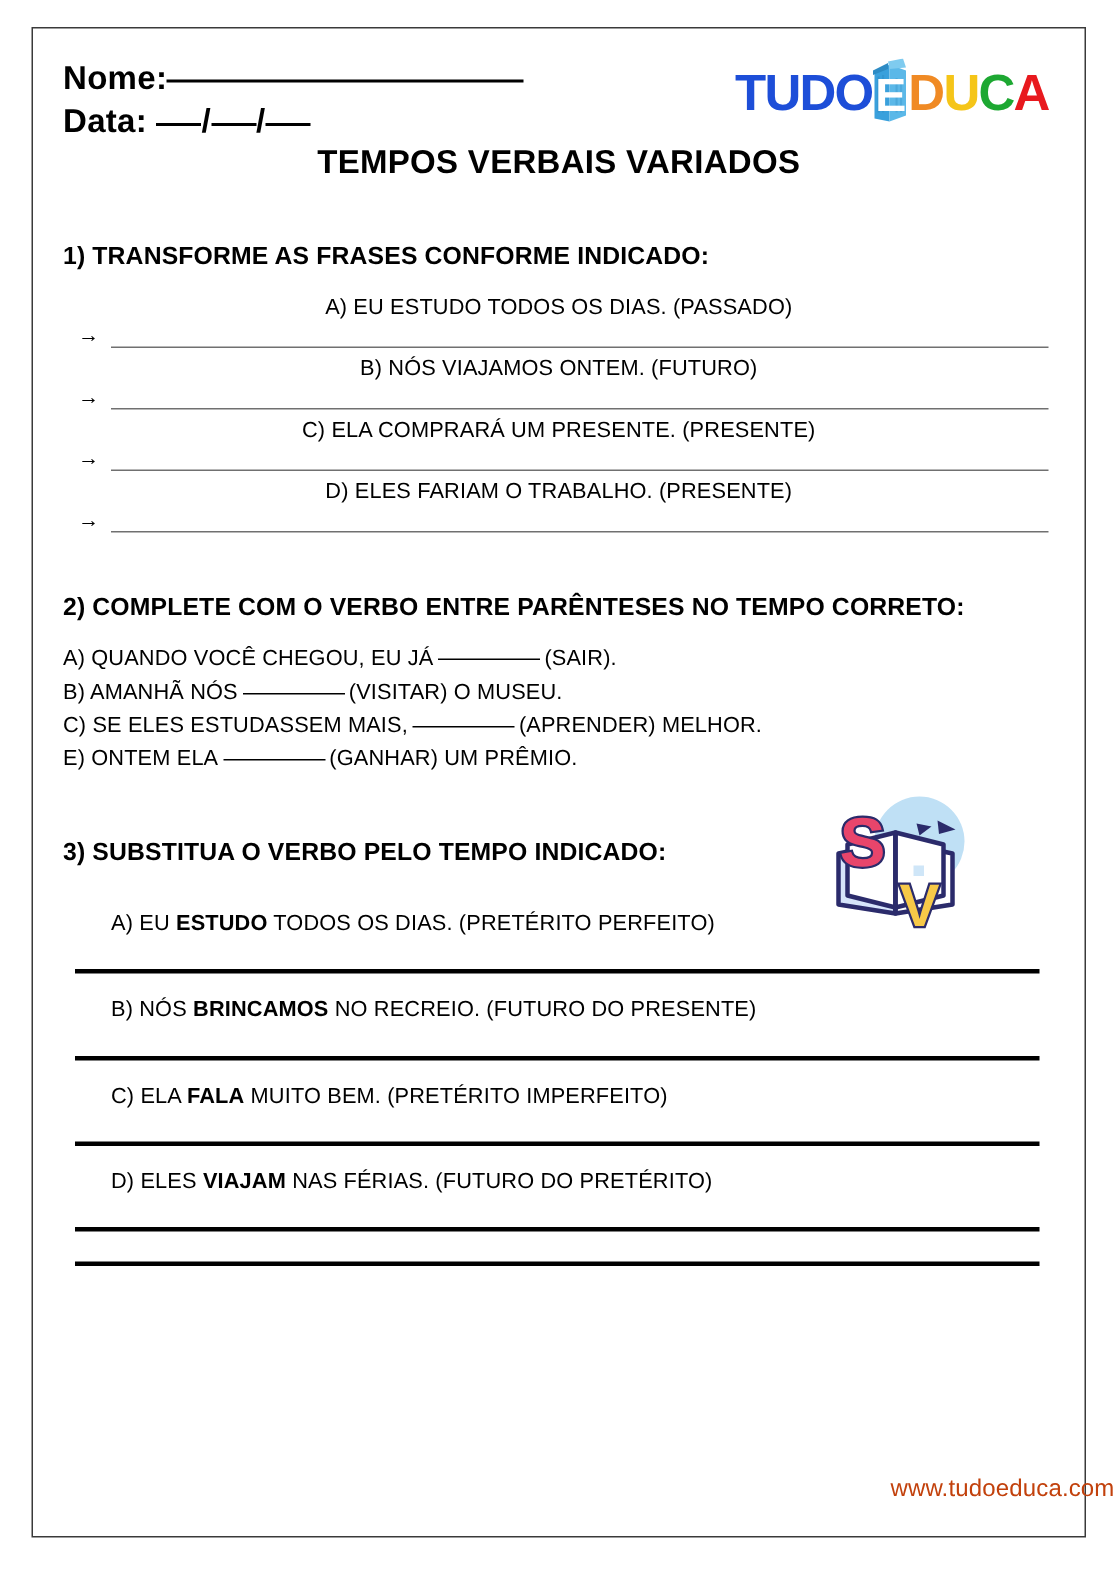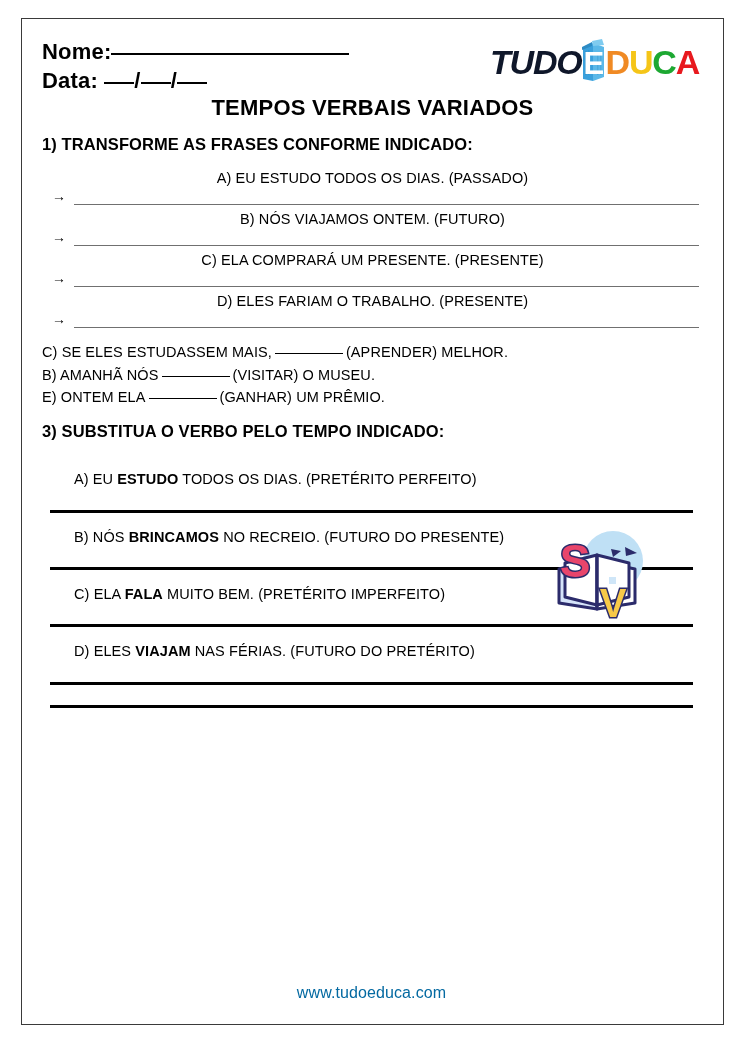--- a/index.html
+++ b/index.html
@@ -80,21 +80,21 @@
   }
   .logo-word {
     font-size: 34px;
     font-weight: bold;
     letter-spacing: -1.2px;
     line-height: 1;
     display: flex;
     align-items: center;
   }
   .logo-word span { display: inline-block; }
-  .lg-tudo  { color: #0f172a; font-style: italic; }
+  .lg-tudo  { color: #1d4ed8; }
   .lg-d     { color: #F08A24; }
   .lg-u     { color: #F5C518; }
   .lg-c     { color: #1DA832; }
   .lg-a     { color: #E8191E; }
 
   .logo-book {
     position: relative;
     width: 27px;
     height: 46px;
     margin: 0 -1px 0 -2px;
@@ -119,21 +119,21 @@
     font-weight: bold;
     letter-spacing: 0.2px;
     margin-bottom: 0;
   }
 
   
   .section-heading {
     font-size: 16.5px;
     font-weight: bold;
     letter-spacing: 0.1px;
-    margin-top: 14px;
+    margin-top: 41px;
     margin-bottom: 0;
   }
 
   
   .s1 { margin-top: 14px; text-align: center; }
   .s1-item { margin-bottom: 3px; }
   .s1-q {
     font-size: 14.5px;
     letter-spacing: 0.1px;
     line-height: 1.38;
@@ -203,23 +203,23 @@
     height: 100px;
     pointer-events: none;
   }
 
   
   .footer {
     position: absolute;
     left: 0;
     top: 984px;
     width: 743px;
-    text-align: center;
+    text-align: right;
     font-size: 16px;
-    color: #0369a1;
+    color: #c2410c;
     letter-spacing: 0.1px;
   }
 </style>
 </head>
 <body>
 
 <div class="page">
 
   <div class="frame">
     <div class="inner">
@@ -288,24 +288,26 @@
         </div>
         <div class="s1-item">
           <div class="s1-q">D) ELES FARIAM O TRABALHO. (PRESENTE)</div>
           <div class="s1-answer">
             <span class="s1-arrow">→</span>
             <span class="s1-line"></span>
           </div>
         </div>
       </div>
 
+      <div class="section-heading">2) COMPLETE COM O VERBO ENTRE PARÊNTESES NO TEMPO CORRETO:</div>
 
       <div class="s2">
+        <div class="s2-item"><span>A) QUANDO VOCÊ CHEGOU, EU JÁ</span><span class="blank"></span><span>(SAIR).</span></div>
+        <div class="s2-item"><span>B) AMANHÃ NÓS</span><span class="blank"></span><span>(VISITAR) O MUSEU.</span></div>
         <div class="s2-item"><span>C) SE ELES ESTUDASSEM MAIS,</span><span class="blank"></span><span>(APRENDER) MELHOR.</span></div>
-        <div class="s2-item"><span>B) AMANHÃ NÓS</span><span class="blank"></span><span>(VISITAR) O MUSEU.</span></div>
         <div class="s2-item"><span>E) ONTEM ELA</span><span class="blank"></span><span>(GANHAR) UM PRÊMIO.</span></div>
       </div>
 
       <div class="section-heading">3) SUBSTITUA O VERBO PELO TEMPO INDICADO:</div>
 
       <div class="s3">
         <div class="s3-item">
           <div class="s3-q"><span>A) EU </span><b>ESTUDO</b><span> TODOS OS DIAS. (PRETÉRITO PERFEITO)</span></div>
           <div class="s3-line"></div>
         </div>

